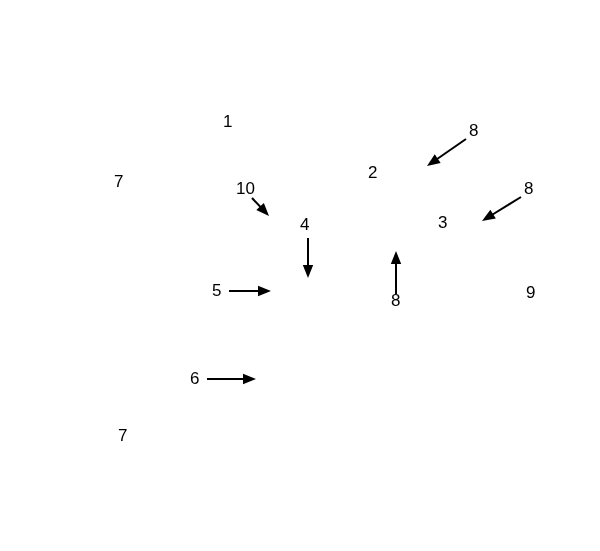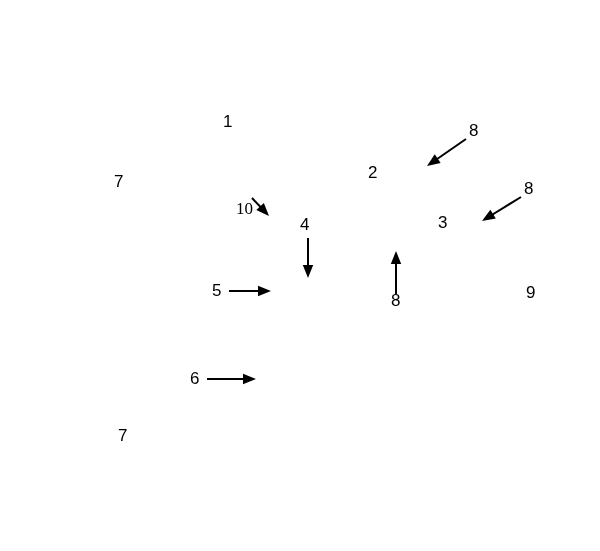--- a/index.html
+++ b/index.html
@@ -68,21 +68,21 @@
         <polygon points="396,251 401.2,264 390.8,264" fill="#000000"></polygon>
       </g>
     </svg>
   <div id="label-layer">
       <div class="label-text" style="left: 223px; top: 113px;">1</div>
       <div class="label-text" style="left: 114px; top: 173px;">7</div>
       <div class="label-text" style="left: 368px; top: 164px;">2</div>
       <div class="label-text" style="left: 438px; top: 214px;">3</div>
       <div class="label-text" style="left: 526px; top: 284px;">9</div>
       <div class="label-text" style="left: 118px; top: 427px;">7</div>
-      <div class="label-text" style="left: 236px; top: 200px; font-family: Liberation Serif, serif;">10</div>
+      <div class="label-text" style="left: 236px; top: 180px;">10</div>
       <div class="label-text" style="left: 300px; top: 216px;">4</div>
       <div class="label-text" style="left: 212px; top: 282px;">5</div>
       <div class="label-text" style="left: 190px; top: 370px;">6</div>
       <div class="label-text" style="left: 469px; top: 122px;">8</div>
       <div class="label-text" style="left: 524px; top: 180px;">8</div>
       <div class="label-text" style="left: 391px; top: 292px;">8</div>
     </div>
 </div>
 
 </body></html>

